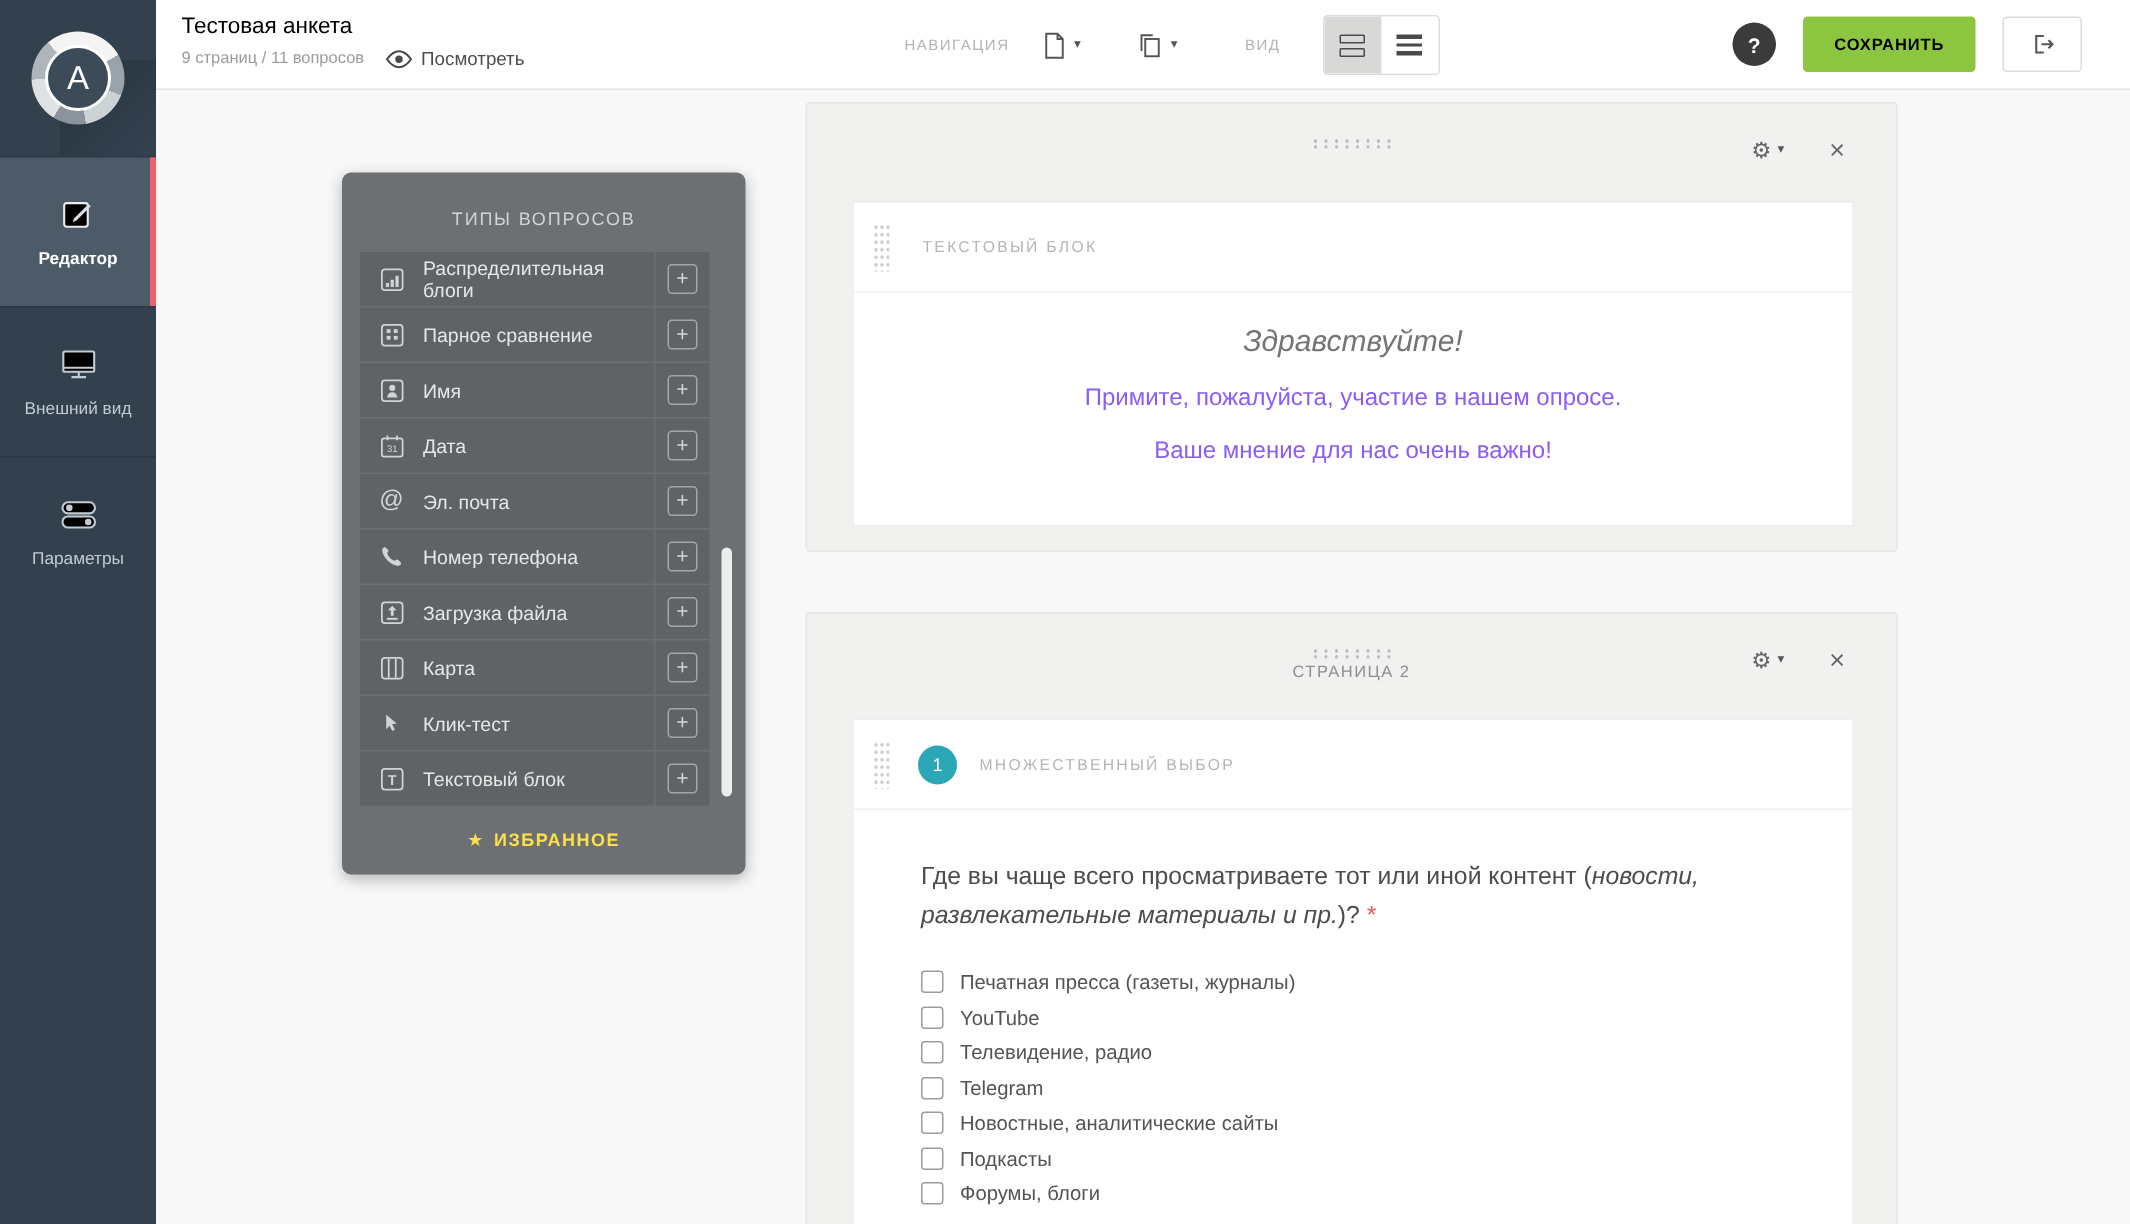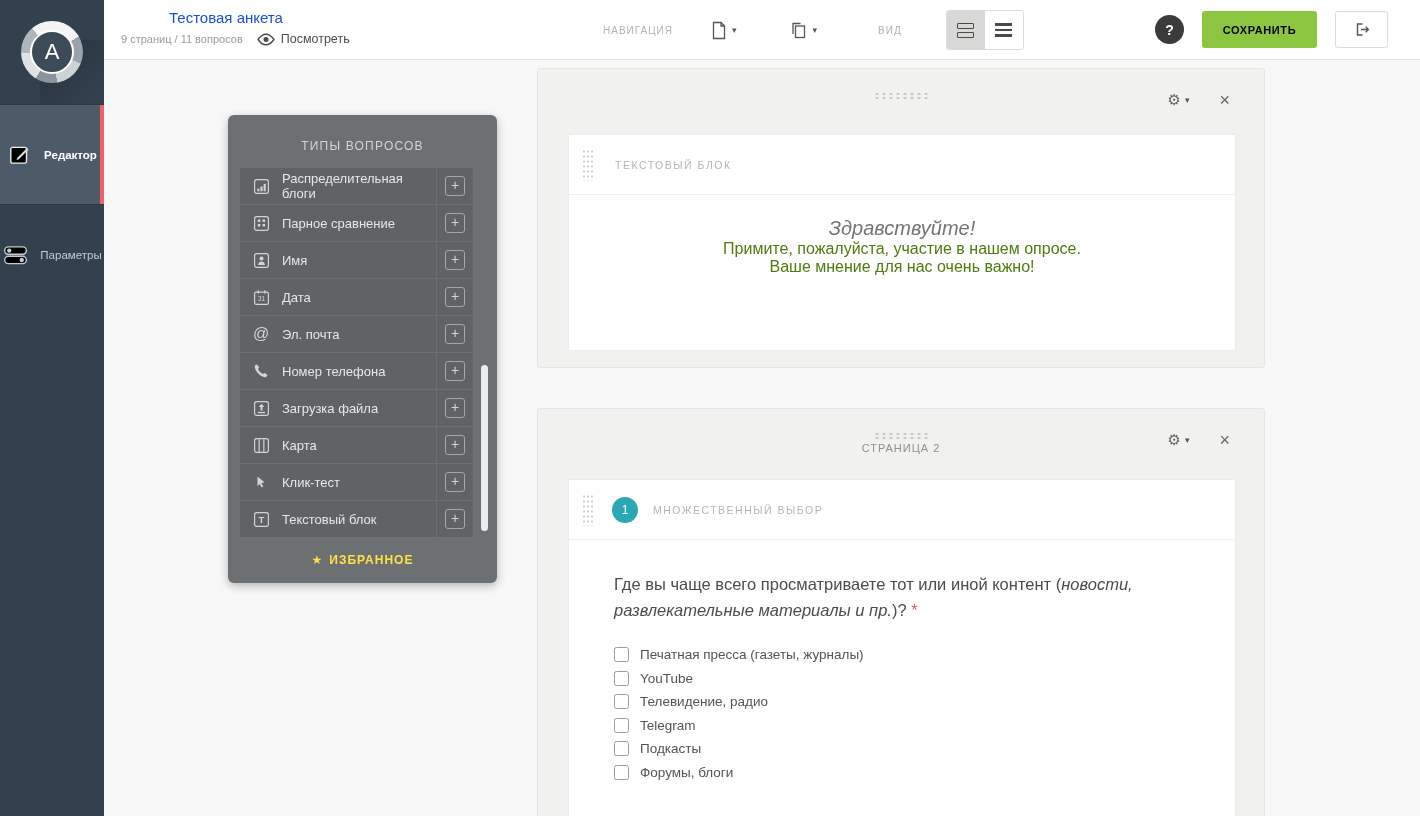--- a/index.html
+++ b/index.html
@@ -8,39 +8,39 @@
 
   
   .sidebar { position:absolute; left:0; top:0; width:104px; height:816px; background:#33414f; z-index:30; }
   .logo-box { height:104px; display:flex; align-items:center; justify-content:center; position:relative; overflow:hidden; }
   .logo-box::after { content:""; position:absolute; width:90px; height:90px; left:40px; top:40px;
       background:linear-gradient(135deg, rgba(0,0,0,.25), rgba(0,0,0,0) 65%); transform:rotate(0deg); }
   .logo-ring { width:62px; height:62px; border-radius:50%; position:relative; z-index:2;
       background:conic-gradient(#f4f4f4 0 60deg,#9aa3ab 60deg 112deg,#cdd2d5 112deg 170deg,#8b949c 170deg 212deg,#dfe2e4 212deg 268deg,#aeb6bc 268deg 320deg,#f4f4f4 320deg 360deg); }
   .logo-inner { position:absolute; inset:9px; border-radius:50%; background:#3d4b59; border:2px solid #fff;
       display:flex; align-items:center; justify-content:center; color:#fff; font-size:22px; }
-  .side-item { height:100px; display:flex; align-items:center; justify-content:center;
+  .side-item { height:100px; display:flex; flex-direction:column; align-items:center; justify-content:center;
       gap:11px; border-top:1px solid #2b3845; color:#c3cbd2; position:relative; cursor:pointer; }
   .side-item.active { background:#4d5b68; color:#ffffff; }
   .side-item.active::after { content:""; position:absolute; right:0; top:0; bottom:0; width:4px; background:#ef6069; }
   .side-item .lbl { font-size:11.5px; }
   .side-item.active .lbl { font-weight:bold; }
   .side-item svg { stroke:#c3cbd2; }
   .side-item.active svg { stroke:#e9edf0; }
 
   
   .header { position:absolute; left:104px; top:0; width:1316px; height:60px; background:#fff;
       border-bottom:1px solid #e4e4e4; z-index:20; }
   .ht-block { position:absolute; left:17px; top:9px; }
-  .ht-title { font-size:15px; color:#1d4ed8;margin-left:48px; }
+  .ht-title { font-size:15px; color:#000000; }
   .ht-sub { display:flex; align-items:center; gap:14px; margin-top:6px; }
   .ht-meta { font-size:11px; color:#9b9b9b; }
   .ht-preview { display:flex; align-items:center; gap:6px; cursor:pointer; }
   .ht-preview span { font-size:12.5px; color:#4e4e4e; }
-  .nav-cluster { position:absolute; left:499px; top:0; height:60px; display:flex; align-items:center;gap:16px; }
+  .nav-cluster { position:absolute; left:499px; top:0; height:60px; display:flex; align-items:center; }
   .nav-label { font-size:10px; color:#b3b3b3; letter-spacing:1px; }
   .icon-btn { display:flex; align-items:center; gap:5px; cursor:pointer; }
   .caret { font-family:"DejaVu Sans",sans-serif; font-size:9px; color:#555; line-height:1; }
   .toggle-group { display:flex; border:1px solid #dcdcdc; border-radius:3px; overflow:hidden; height:40px; background:#fff; }
   .toggle-btn { width:38px; display:flex; flex-direction:column; align-items:center; justify-content:center; gap:3px; cursor:pointer; background:#fff; }
   .toggle-btn.active { background:#d8d8d7; }
   .tg-rect { width:17px; height:6px; border:1.6px solid #4a4a4a; border-radius:1px; }
   .tg-line { width:17px; height:2.4px; background:#4a4a4a; }
   .right-cluster { position:absolute; right:32px; top:11px; display:flex; align-items:center; gap:18px; }
   .help-btn { width:29px; height:29px; border-radius:50%; background:#3b3b3b; color:#fff; font-size:14px;
@@ -91,21 +91,21 @@
   .block-head { height:60px; border-bottom:1px solid #efefee; display:flex; align-items:center; padding-left:13px; }
   .v-dots { width:11px; height:32px; background-image:radial-gradient(circle,#cfcfcf 1px,transparent 1.2px);
       background-size:4px 5px; cursor:grab; flex:none; }
   .block-type { margin-left:22px; font-size:10.5px; color:#b5b5b3; letter-spacing:1.5px; }
   .q-badge { width:26px; height:26px; border-radius:50%; background:#2ba7b5; color:#fff; font-size:12px;
       display:flex; align-items:center; justify-content:center; margin-left:19px; flex:none; }
   .q-badge + .block-type { margin-left:15px; }
 
   .tb-content { text-align:center; padding-top:22px; }
   .tb-line1 { font-size:20px; font-style:italic; color:#747474; }
-  .tb-line { font-size:16px; color:#4d7c0f; }
+  .tb-line { font-size:16px; color:#8b5cf6; margin-top:17px; }
 
   .q-body { padding:32px 45px 0 45px; }
   .q-text { font-size:16.5px; color:#4c4c4c; line-height:1.55; max-width:575px; cursor:text; }
   .q-text .it { font-style:italic; }
   .q-req { color:#e65c5c; }
   .q-options { margin-top:24px; }
   .q-option { display:flex; align-items:center; gap:11px; margin-bottom:8.5px; cursor:pointer; }
   .checkbox { width:15px; height:15px; border:1px solid #9c9c9c; border-radius:2.5px; background:#fff; flex:none; }
   .q-option span { font-size:13.5px; color:#545454; }
 </style>
@@ -117,20 +117,27 @@
     <div class="logo-ring">
       <div class="logo-inner">A</div>
     </div>
   </div>
   <div class="side-item active">
     <svg width="26" height="26" viewBox="0 0 24 24" stroke-width="1.3">
       <rect x="3.5" y="5" width="14.5" height="14.5" rx="1.5"></rect>
       <path d="M9.5 14.5l9-9 1.4 1.4-9 9-2.1 .7z" fill="currentColor" stroke="none" style="color:#d7dde2"></path>
     </svg>
     <div class="lbl">Редактор</div>
+  </div>
+  <div class="side-item">
+    <svg width="27" height="26" viewBox="0 0 24 24" stroke-width="1.3">
+      <rect x="2.5" y="4" width="19" height="12.5" rx="1"></rect>
+      <path d="M2.5 14h19M12 16.5v2.7M7.5 19.8h9"></path>
+    </svg>
+    <div class="lbl">Внешний вид</div>
   </div>
   <div class="side-item">
     <svg width="27" height="26" viewBox="0 0 24 24" stroke-width="1.3">
       <rect x="2" y="4.5" width="20" height="6.8" rx="3.4"></rect>
       <circle cx="6.2" cy="7.9" r="2" fill="#c3cbd2" stroke="none"></circle>
       <rect x="2" y="13.2" width="20" height="6.8" rx="3.4"></rect>
       <circle cx="17.8" cy="16.6" r="2" fill="#c3cbd2" stroke="none"></circle>
     </svg>
     <div class="lbl">Параметры</div>
   </div>
@@ -393,20 +400,24 @@
             <div class="q-option">
                 <span class="checkbox"></span>
                 <span>Телевидение, радио</span>
               </div>
             <div class="q-option">
                 <span class="checkbox"></span>
                 <span>Telegram</span>
               </div>
             <div class="q-option">
                 <span class="checkbox"></span>
+                <span>Новостные, аналитические сайты</span>
+              </div>
+            <div class="q-option">
+                <span class="checkbox"></span>
                 <span>Подкасты</span>
               </div>
             <div class="q-option">
                 <span class="checkbox"></span>
                 <span>Форумы, блоги</span>
               </div>
           </div>
         </div>
       </div>
     </div>

